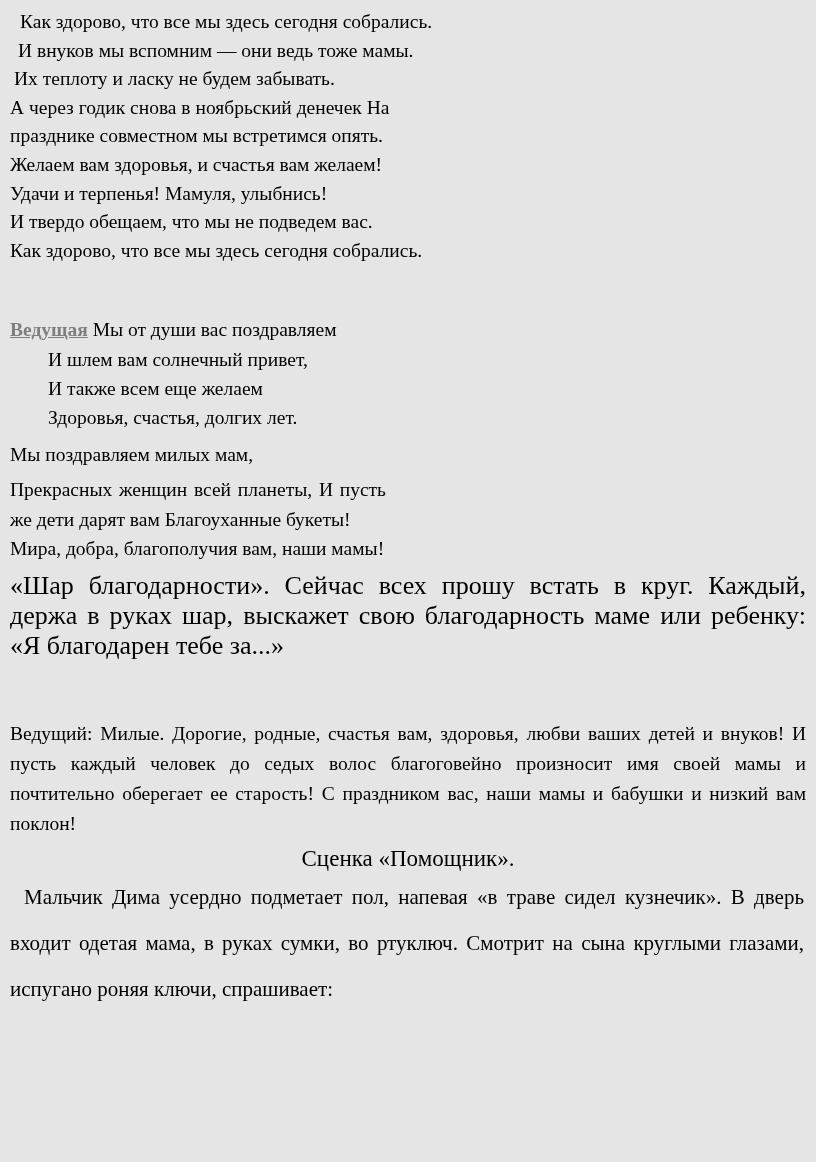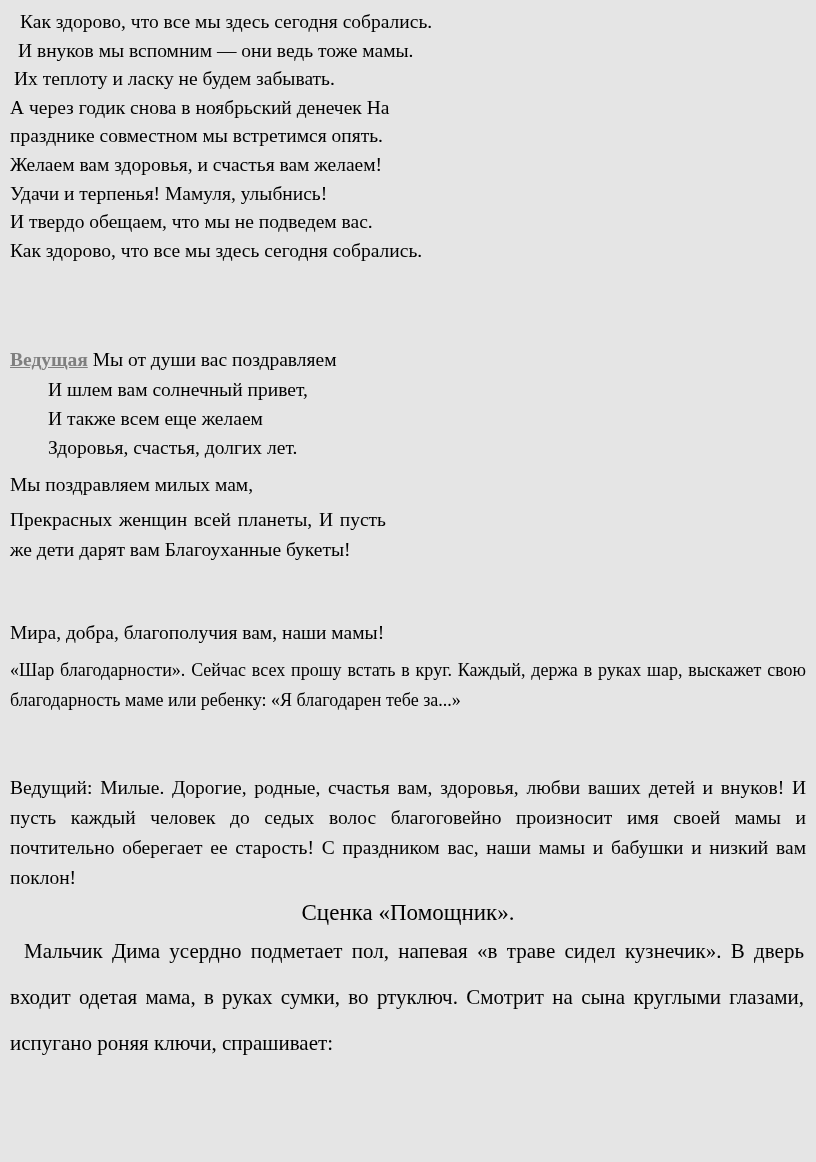--- a/index.html
+++ b/index.html
@@ -18,21 +18,21 @@
   }
   .poem p {
     font-size:19.5px;
     line-height:28.6px;
     white-space:nowrap;
   }
   .ind-a { padding-left:10px; }
   .ind-b { padding-left:8px; }
   .ind-c { padding-left:4px; }
 
-  .ved-block { margin-top:80px; }
+  .ved-block { margin-top:50px; }
   .ved-line1 { font-size:19.5px; line-height:30px; }
   .ved-label {
     color:#7f7f7f;
     font-weight:bold;
     text-decoration:underline;
   }
   .ved-indent p {
     font-size:19.5px;
     line-height:29px;
     padding-left:38px;
@@ -46,25 +46,25 @@
     margin-top:6px;
   }
 
   .heading10 {
     margin-top:44px;
     font-size:21px;
     line-height:28px;
     text-decoration:underline;
   }
 
-  .wish { margin-top:54px; font-size:19.5px; line-height:29px; }
+  .wish { font-size:19.5px; line-height:29px; }
 
   .shar {
     margin-top:8px;
-    font-size:18px;
+    font-size:26px;
     line-height:30px;
     text-align:justify;
   }
 
   .ved-paragraph {
     margin-top:58px;
     font-size:19.5px;
     line-height:30px;
     text-align:justify;
   }

